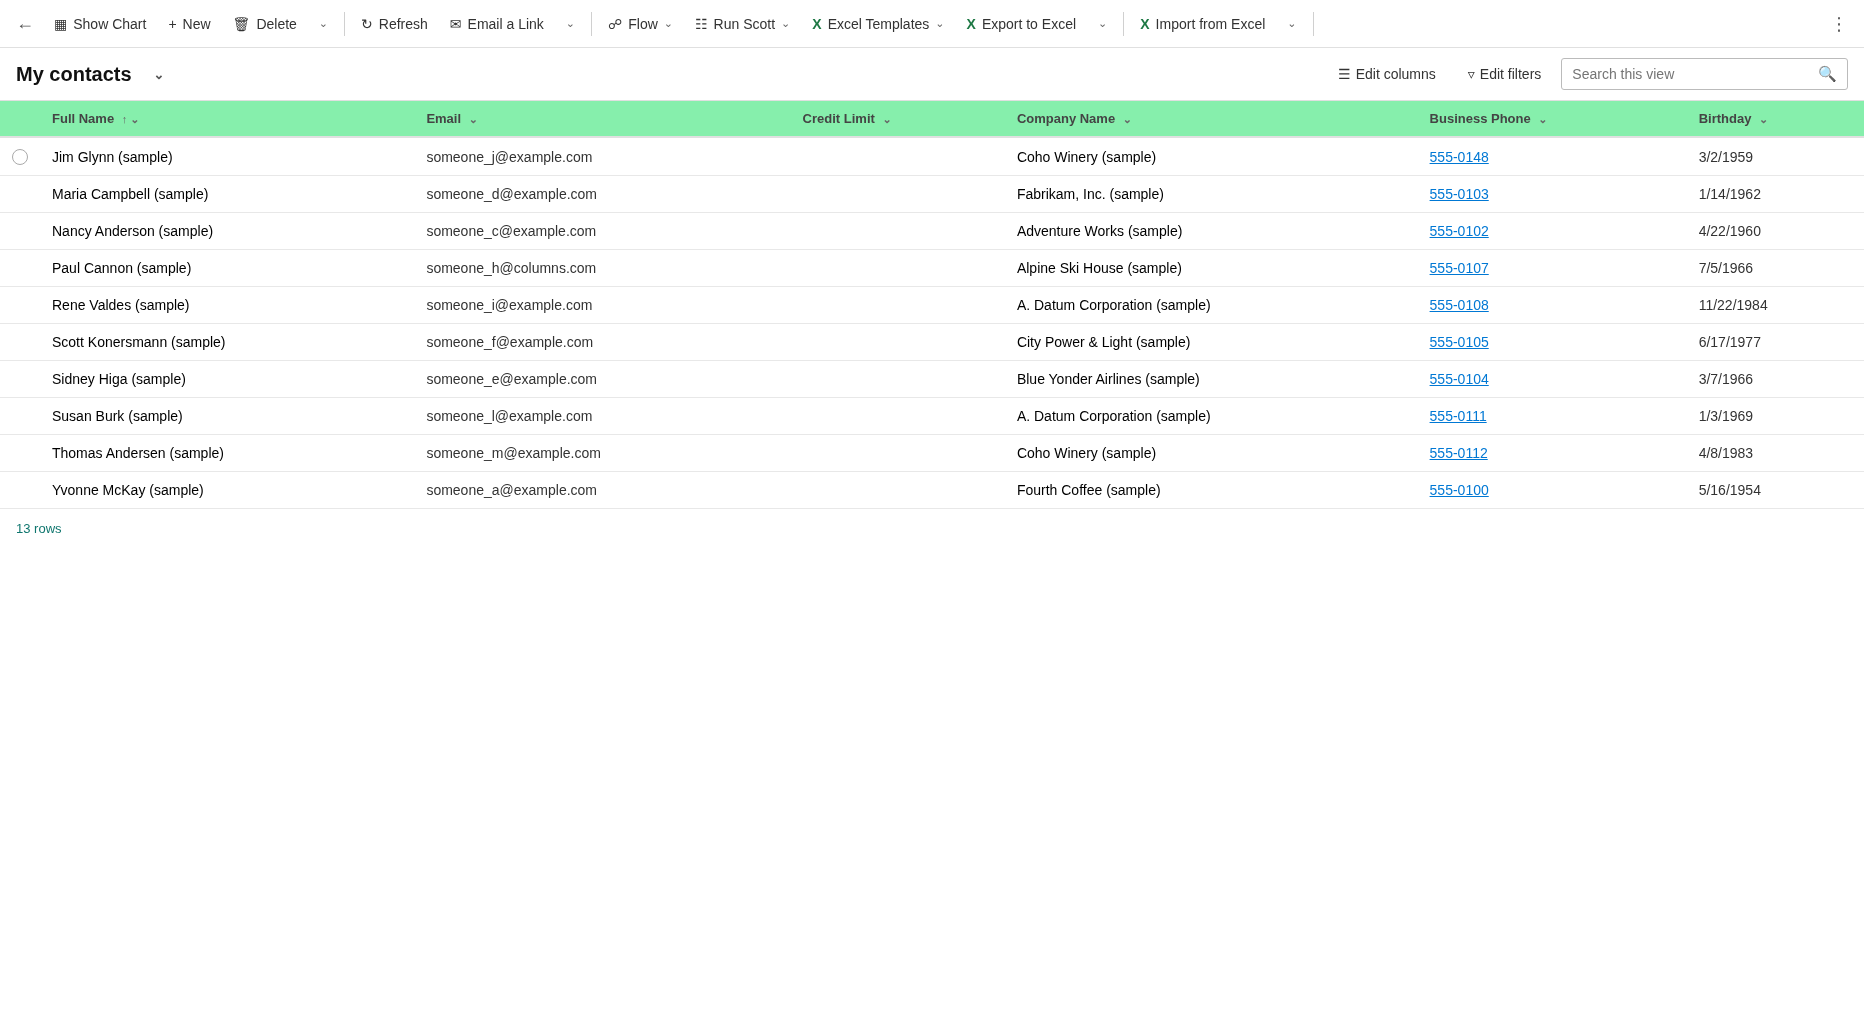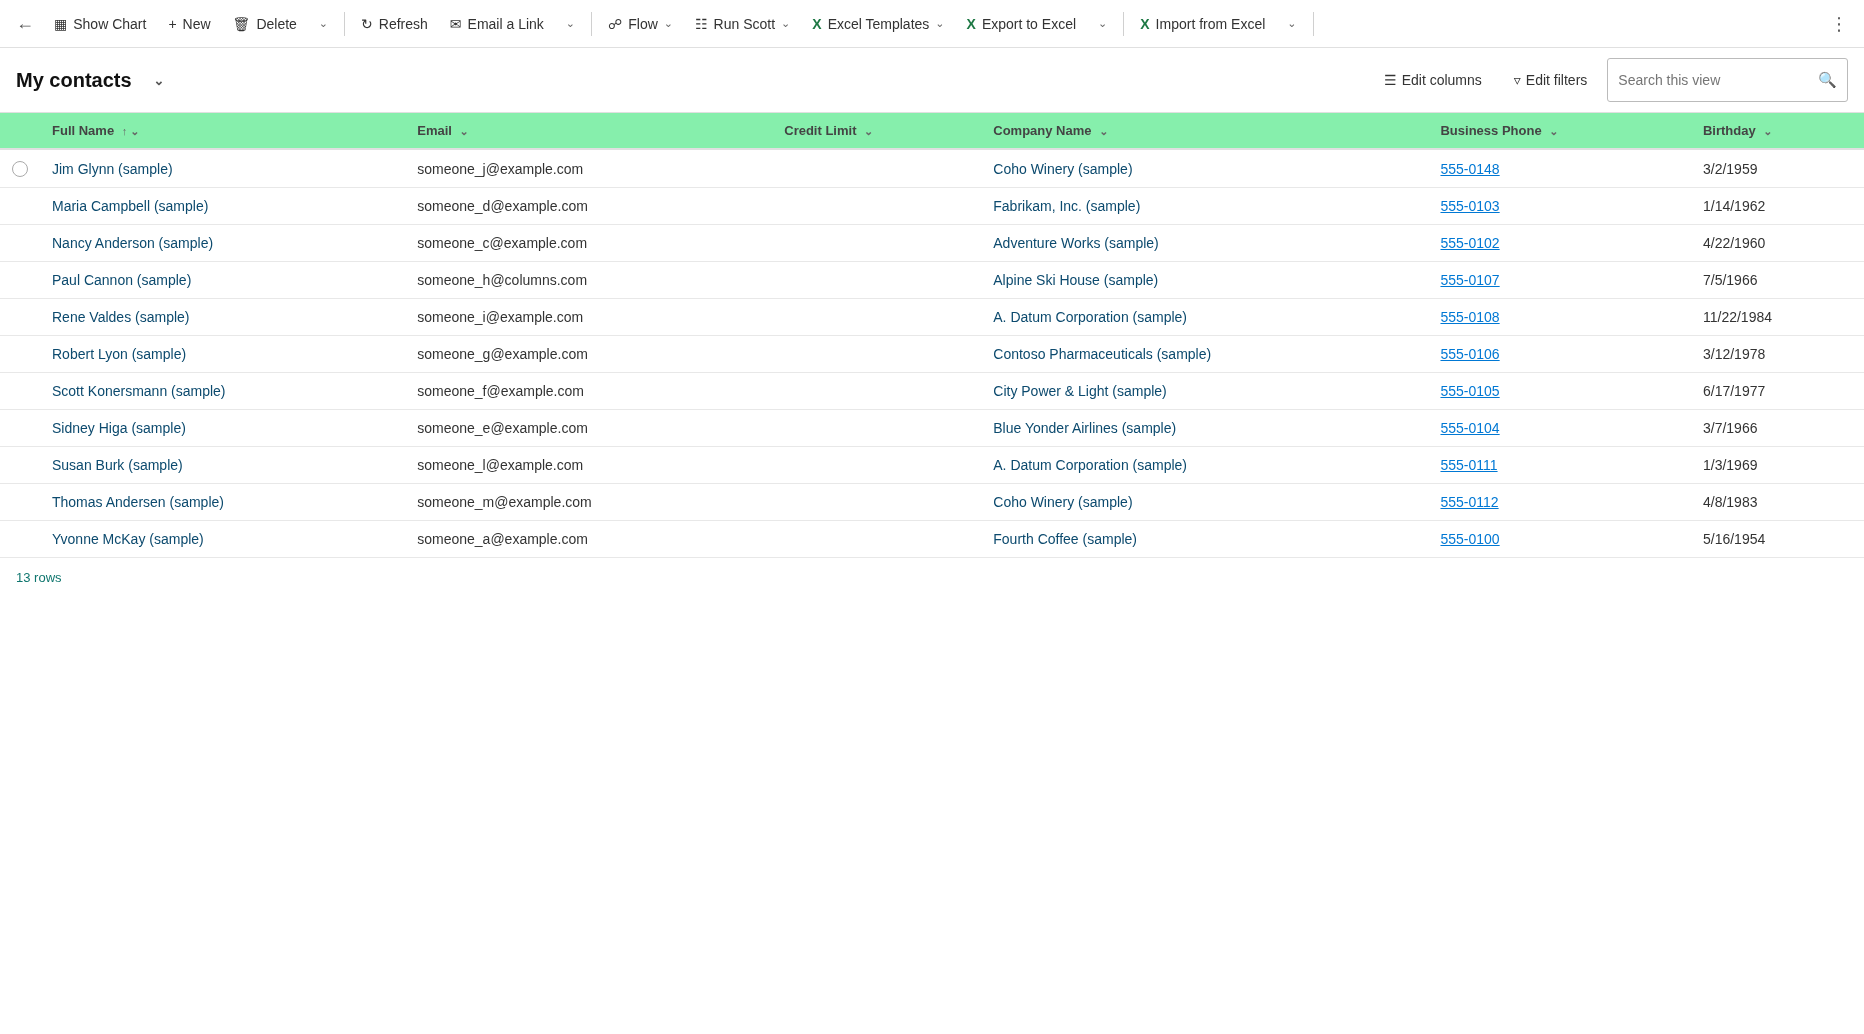--- a/index.html
+++ b/index.html
@@ -89,21 +89,22 @@
       color: #333;
       border-radius: 3px;
       white-space: nowrap;
     }
     .search-box {
       display: flex;
       align-items: center;
       border: 1px solid #bbb;
       border-radius: 3px;
       overflow: hidden;
-      height: 44px;
+      height: 32px;
+      gap: 46px;
     }
     .search-input {
       border: none;
       outline: none;
       padding: 4px 10px;
       font-size: 14px;
       width: 200px;
       color: #888;
     }
     .search-btn {
@@ -157,21 +158,21 @@
     .row-checkbox {
       width: 16px;
       height: 16px;
       cursor: pointer;
       border: 1px solid #aaa;
       border-radius: 50%;
       display: inline-block;
       vertical-align: middle;
     }
     .link-cell {
-      color: #0c4a6e;
+      color: #000000;
       cursor: pointer;
       text-decoration: none;
     }
     .phone-cell {
       color: #0078d4;
       cursor: pointer;
     }
 
     
     .footer {
@@ -370,29 +371,20 @@
           <td class="col-checkbox"></td>
           <td><a class="link-cell" href="#">Rene Valdes (sample)</a></td>
           <td>someone_i@example.com</td>
           <td></td>
           <td><a class="link-cell" href="#">A. Datum Corporation (sample)</a></td>
           <td><a class="phone-cell" href="#">555-0108</a></td>
           <td>11/22/1984</td>
         </tr>
         <tr>
           <td class="col-checkbox"></td>
-          <td><a class="link-cell" href="#">Robert Lyon (sample)</a></td>
-          <td>someone_g@example.com</td>
-          <td></td>
-          <td><a class="link-cell" href="#">Contoso Pharmaceuticals (sample)</a></td>
-          <td><a class="phone-cell" href="#">555-0106</a></td>
-          <td>3/12/1978</td>
-        </tr>
-        <tr>
-          <td class="col-checkbox"></td>
           <td><a class="link-cell" href="#">Scott Konersmann (sample)</a></td>
           <td>someone_f@example.com</td>
           <td></td>
           <td><a class="link-cell" href="#">City Power &amp; Light (sample)</a></td>
           <td><a class="phone-cell" href="#">555-0105</a></td>
           <td>6/17/1977</td>
         </tr>
         <tr>
           <td class="col-checkbox"></td>
           <td><a class="link-cell" href="#">Sidney Higa (sample)</a></td>

